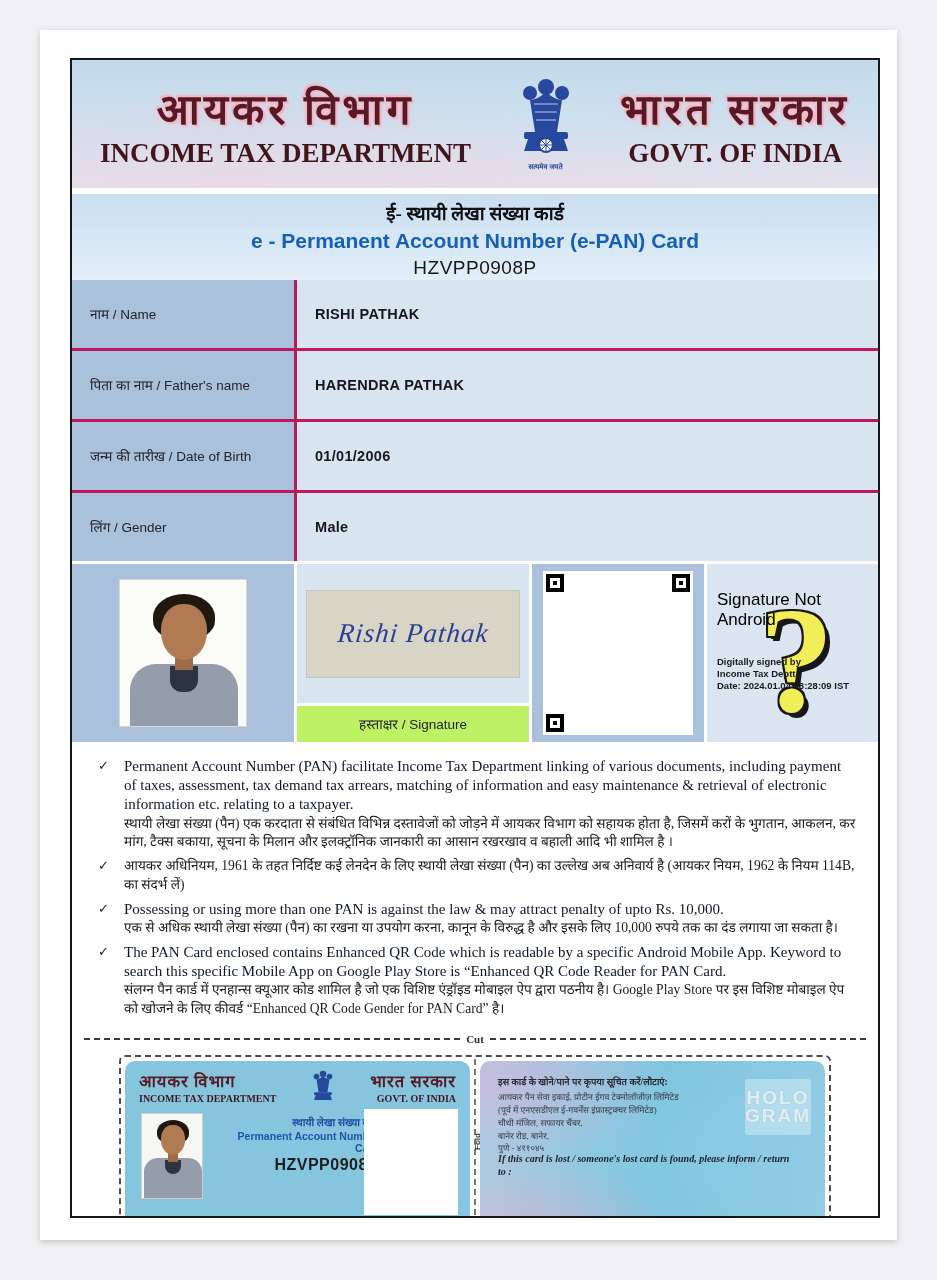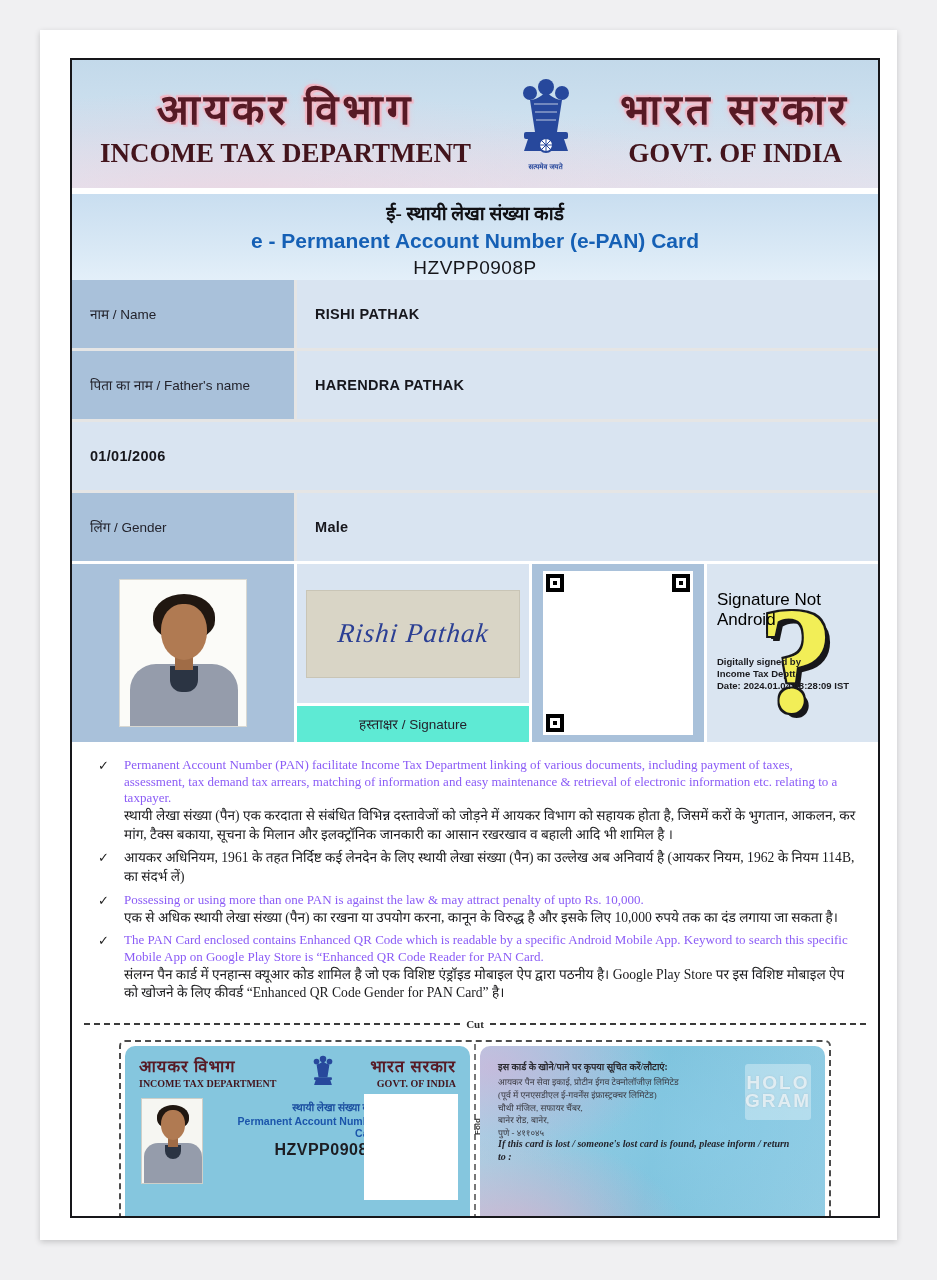--- a/index.html
+++ b/index.html
@@ -24,42 +24,42 @@
   .hdr-divider { height:6px; background:#ffffff; }
 
   
   .banner { height:86px; text-align:center; padding-top:6px;
             background:linear-gradient(180deg,#c9def0 0%, #d8e8f5 60%, #e3eff9 100%); }
   .banner-hi { font-size:19px; font-weight:bold; color:#101014; font-family:"Liberation Serif", serif; }
   .banner-en { font-size:21px; font-weight:bold; color:#1560b5; margin-top:3px; }
   .banner-pan { font-size:19px; color:#16161a; margin-top:4px; letter-spacing:.5px; }
 
   
-  .tbl { background:#e5e5e5; }
+  .tbl { background:#be185d; }
   .trow { display:flex; height:68px; margin-bottom:3px; }
   .tlabel { width:222px; background:#a9c1da; display:flex; align-items:center; padding-left:18px;
             font-size:13.5px; color:#23232c; margin-right:3px; }
   .tvalue { flex:1; background:#d9e4f1; display:flex; align-items:center; padding-left:18px;
             font-size:14.5px; font-weight:600; color:#17171d; letter-spacing:.3px; }
 
   
   .media { display:flex; height:178px; margin-bottom:3px; }
   .m-photo { width:222px; background:#a9c1da; margin-right:3px; display:flex; align-items:center; justify-content:center; }
   .photo { width:128px; height:148px; background:#fbfbf8; border:1px solid #d8d8d2; position:relative; overflow:hidden; }
   .p-hair { position:absolute; left:33px; top:14px; width:62px; height:46px; background:#201711; border-radius:50% 50% 42% 42%; }
   .p-face { position:absolute; left:41px; top:24px; width:46px; height:56px; background:#b07a52; border-radius:46% 46% 50% 50%; }
   .p-neck { position:absolute; left:55px; top:74px; width:18px; height:16px; background:#a06c46; }
   .p-shirt { position:absolute; left:10px; top:84px; width:108px; height:64px; background:#959cab; border-radius:26px 26px 0 0; }
   .p-tee  { position:absolute; left:50px; top:86px; width:28px; height:26px; background:#2b3443; border-radius:0 0 12px 12px; }
 
   .m-sig { width:232px; margin-right:3px; display:flex; flex-direction:column; }
   .m-sig-top { flex:1; background:#d9e4f1; display:flex; align-items:center; justify-content:center; }
   .sig-img { width:212px; height:86px; background:#d9d5c6; box-shadow:0 0 0 1px #c9c5b6; display:flex; align-items:center; justify-content:center; }
   .sig-script { font-family:"Liberation Serif", serif; font-style:italic; font-size:27px; color:#2b3f94; transform:skewX(-6deg); letter-spacing:1px; }
-  .m-sig-label { height:36px; background:#5eead4; display:flex; align-items:center; justify-content:center;
+  .m-sig-label { height:36px; background:#bef264; display:flex; align-items:center; justify-content:center;
                  font-size:13.5px; color:#23232c; margin-top:3px; }
 
   .m-qr { width:172px; background:#a9c1da; margin-right:3px; display:flex; align-items:center; justify-content:center; }
   .qr { position:relative; width:150px; height:164px; background-color:#fff; border:3px solid #fff;
         background-image:
           repeating-conic-gradient(from 0deg, #000 0% 25%, #fff 25% 50%),
           repeating-conic-gradient(from 45deg, #000 0% 25%, #fff 25% 50%);
         background-size:9px 11px, 13px 7px; background-blend-mode:screen; }
   .qr-eye { position:absolute; width:18px; height:18px; border:4px solid #000; background:#fff; }
   .qr-eye::after { content:""; position:absolute; left:3px; top:3px; width:4px; height:4px; background:#000; }
@@ -69,21 +69,21 @@
   .v-title { font-size:17px; color:#000000; line-height:1.15; position:relative; z-index:2; }
   .v-small { font-size:9.5px; font-weight:bold; color:#1a1a1e; line-height:1.25; margin-top:27px; position:relative; z-index:2; }
   .v-qmark { position:absolute; left:52px; top:10px; font-size:150px; font-weight:bold; color:#f2ee57; z-index:1;
              font-family:"Liberation Serif", serif;
              text-shadow:3px 3px 0 #17171a, -2px -2px 0 #17171a, 2px -2px 0 #17171a, -2px 2px 0 #17171a, 5px 5px 0 #17171a; }
 
   
   .notes { background:#fff; padding:12px 22px 4px 26px; }
   .note { position:relative; padding-left:26px; margin-bottom:5px; }
   .note::before { content:"\2713"; position:absolute; left:0; top:1px; font-size:13px; color:#222; }
-  .note-en { font-family:"Liberation Serif", serif; font-size:13px; color:#8b5cf6; line-height:1.28; }
+  .note-en { font-family:"Liberation Serif", serif; font-size:15px; color:#0f172a; line-height:1.28; }
   .note-hi { font-family:"Liberation Serif", serif; font-size:13.6px; color:#1a1a1c; line-height:1.38; }
 
   
   .cutline { display:flex; align-items:center; margin:6px 12px 0 12px; }
   .cutline .dash { flex:1; border-top:2px dashed #3a3a3a; }
   .cutline .cut-label { font-size:11px; font-weight:bold; color:#2c2c2c; padding:0 6px; font-family:"Liberation Serif", serif; }
 
   
   .cards-wrap { position:relative; width:712px; height:224px; margin:10px auto 0 auto;
                 border:2px dashed #4c4c4c; border-radius:6px; display:flex; }
@@ -187,20 +187,21 @@
     <div class="tbl">
       <div class="trow">
         <div class="tlabel">नाम / Name</div>
         <div class="tvalue">RISHI PATHAK</div>
       </div>
       <div class="trow">
         <div class="tlabel">पिता का नाम / Father's name</div>
         <div class="tvalue">HARENDRA  PATHAK</div>
       </div>
       <div class="trow">
+        <div class="tlabel">जन्म की तारीख / Date of Birth</div>
         <div class="tvalue">01/01/2006</div>
       </div>
       <div class="trow">
         <div class="tlabel">लिंग / Gender</div>
         <div class="tvalue">Male</div>
       </div>
     </div>
 
     <div class="media">
       <div class="m-photo">

